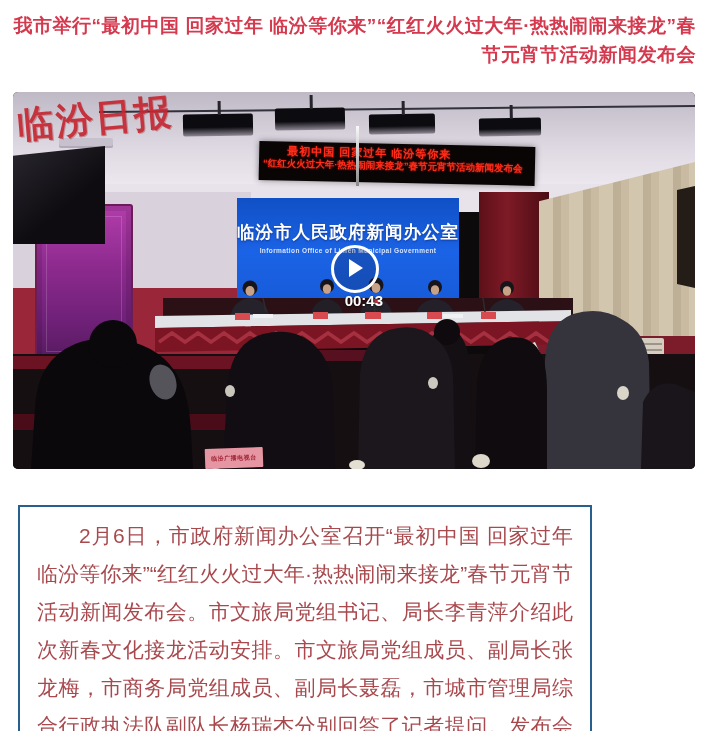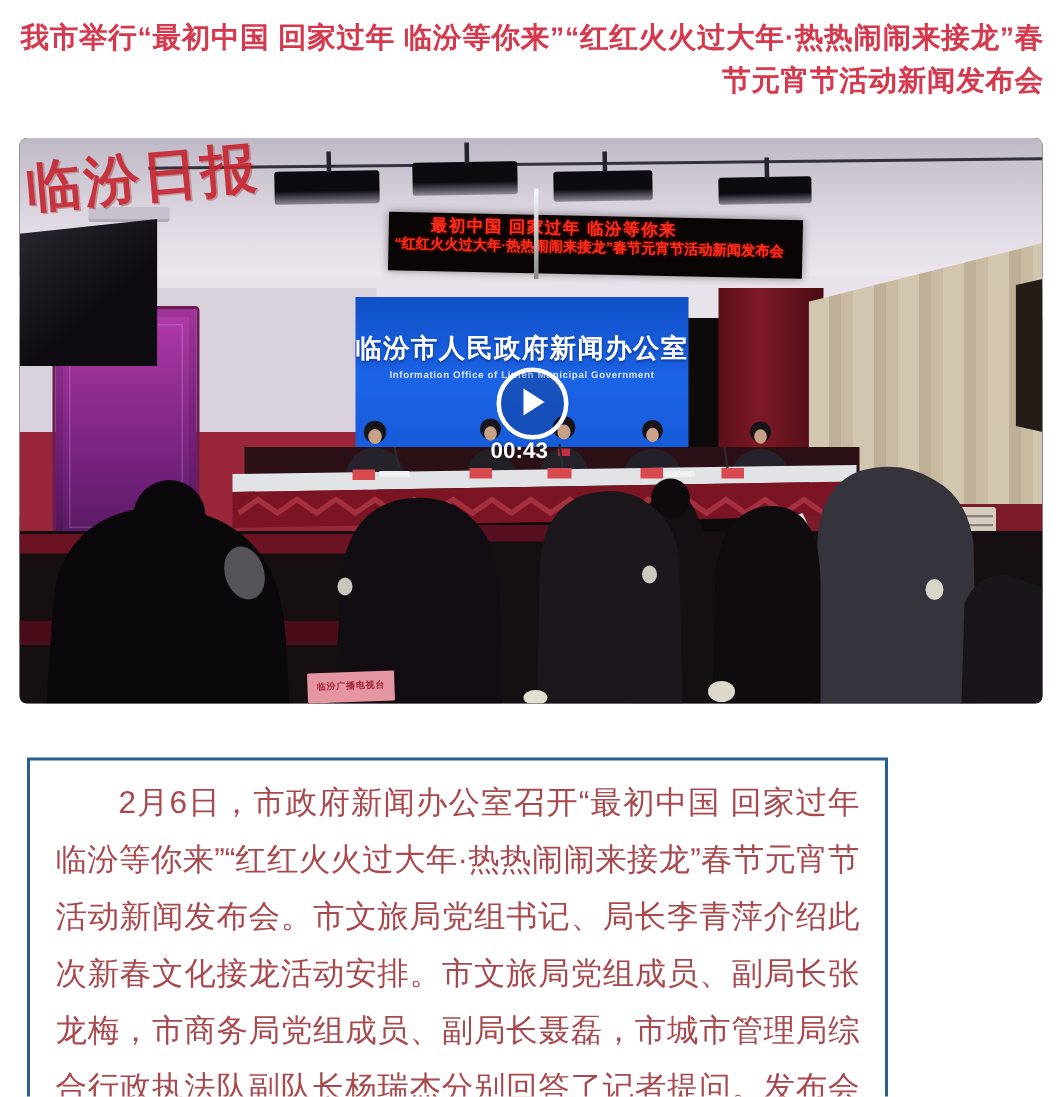--- a/index.html
+++ b/index.html
@@ -68,21 +68,21 @@
   .plate{left:192px;top:356px;width:58px;height:20px;background:#e695a3;border-radius:1px;
     transform:rotate(-2deg);color:#a02535;font-size:6px;line-height:20px;text-align:center;
     letter-spacing:.5px;font-weight:700;overflow:hidden;}
   .watermark{left:4px;top:2px;font-family:"DejaVu Serif",serif;font-weight:700;
     font-size:37px;color:#c52731;transform:rotate(-5deg);letter-spacing:2px;opacity:.92;
     text-shadow:1px 1px 0 rgba(150,20,20,.35);}
   .play{left:318px;top:153px;width:42px;height:42px;border:3.5px solid #fff;border-radius:50%;
     background:rgba(10,10,20,.18);}
   .play:after{content:"";position:absolute;left:15px;top:11px;width:0;height:0;
     border-left:14px solid #fff;border-top:9px solid transparent;border-bottom:9px solid transparent;}
-  .timestamp{left:314px;top:200px;width:56px;text-align:left;color:#fff;
+  .timestamp{left:314px;top:200px;width:56px;text-align:right;color:#fff;
     font-size:15px;font-weight:700;text-shadow:0 1px 2px rgba(0,0,0,.6);}
   
   .articlebox{
     position:absolute;left:18px;top:505px;width:574px;box-sizing:border-box;
     border:2px solid #27608f;padding:10px 17px 12px;background:#fff;
   }
   .articlebox p{
     margin:0;color:#a8494e;font-size:21px;line-height:38px;
     text-indent:2em;text-align:justify;
   }

